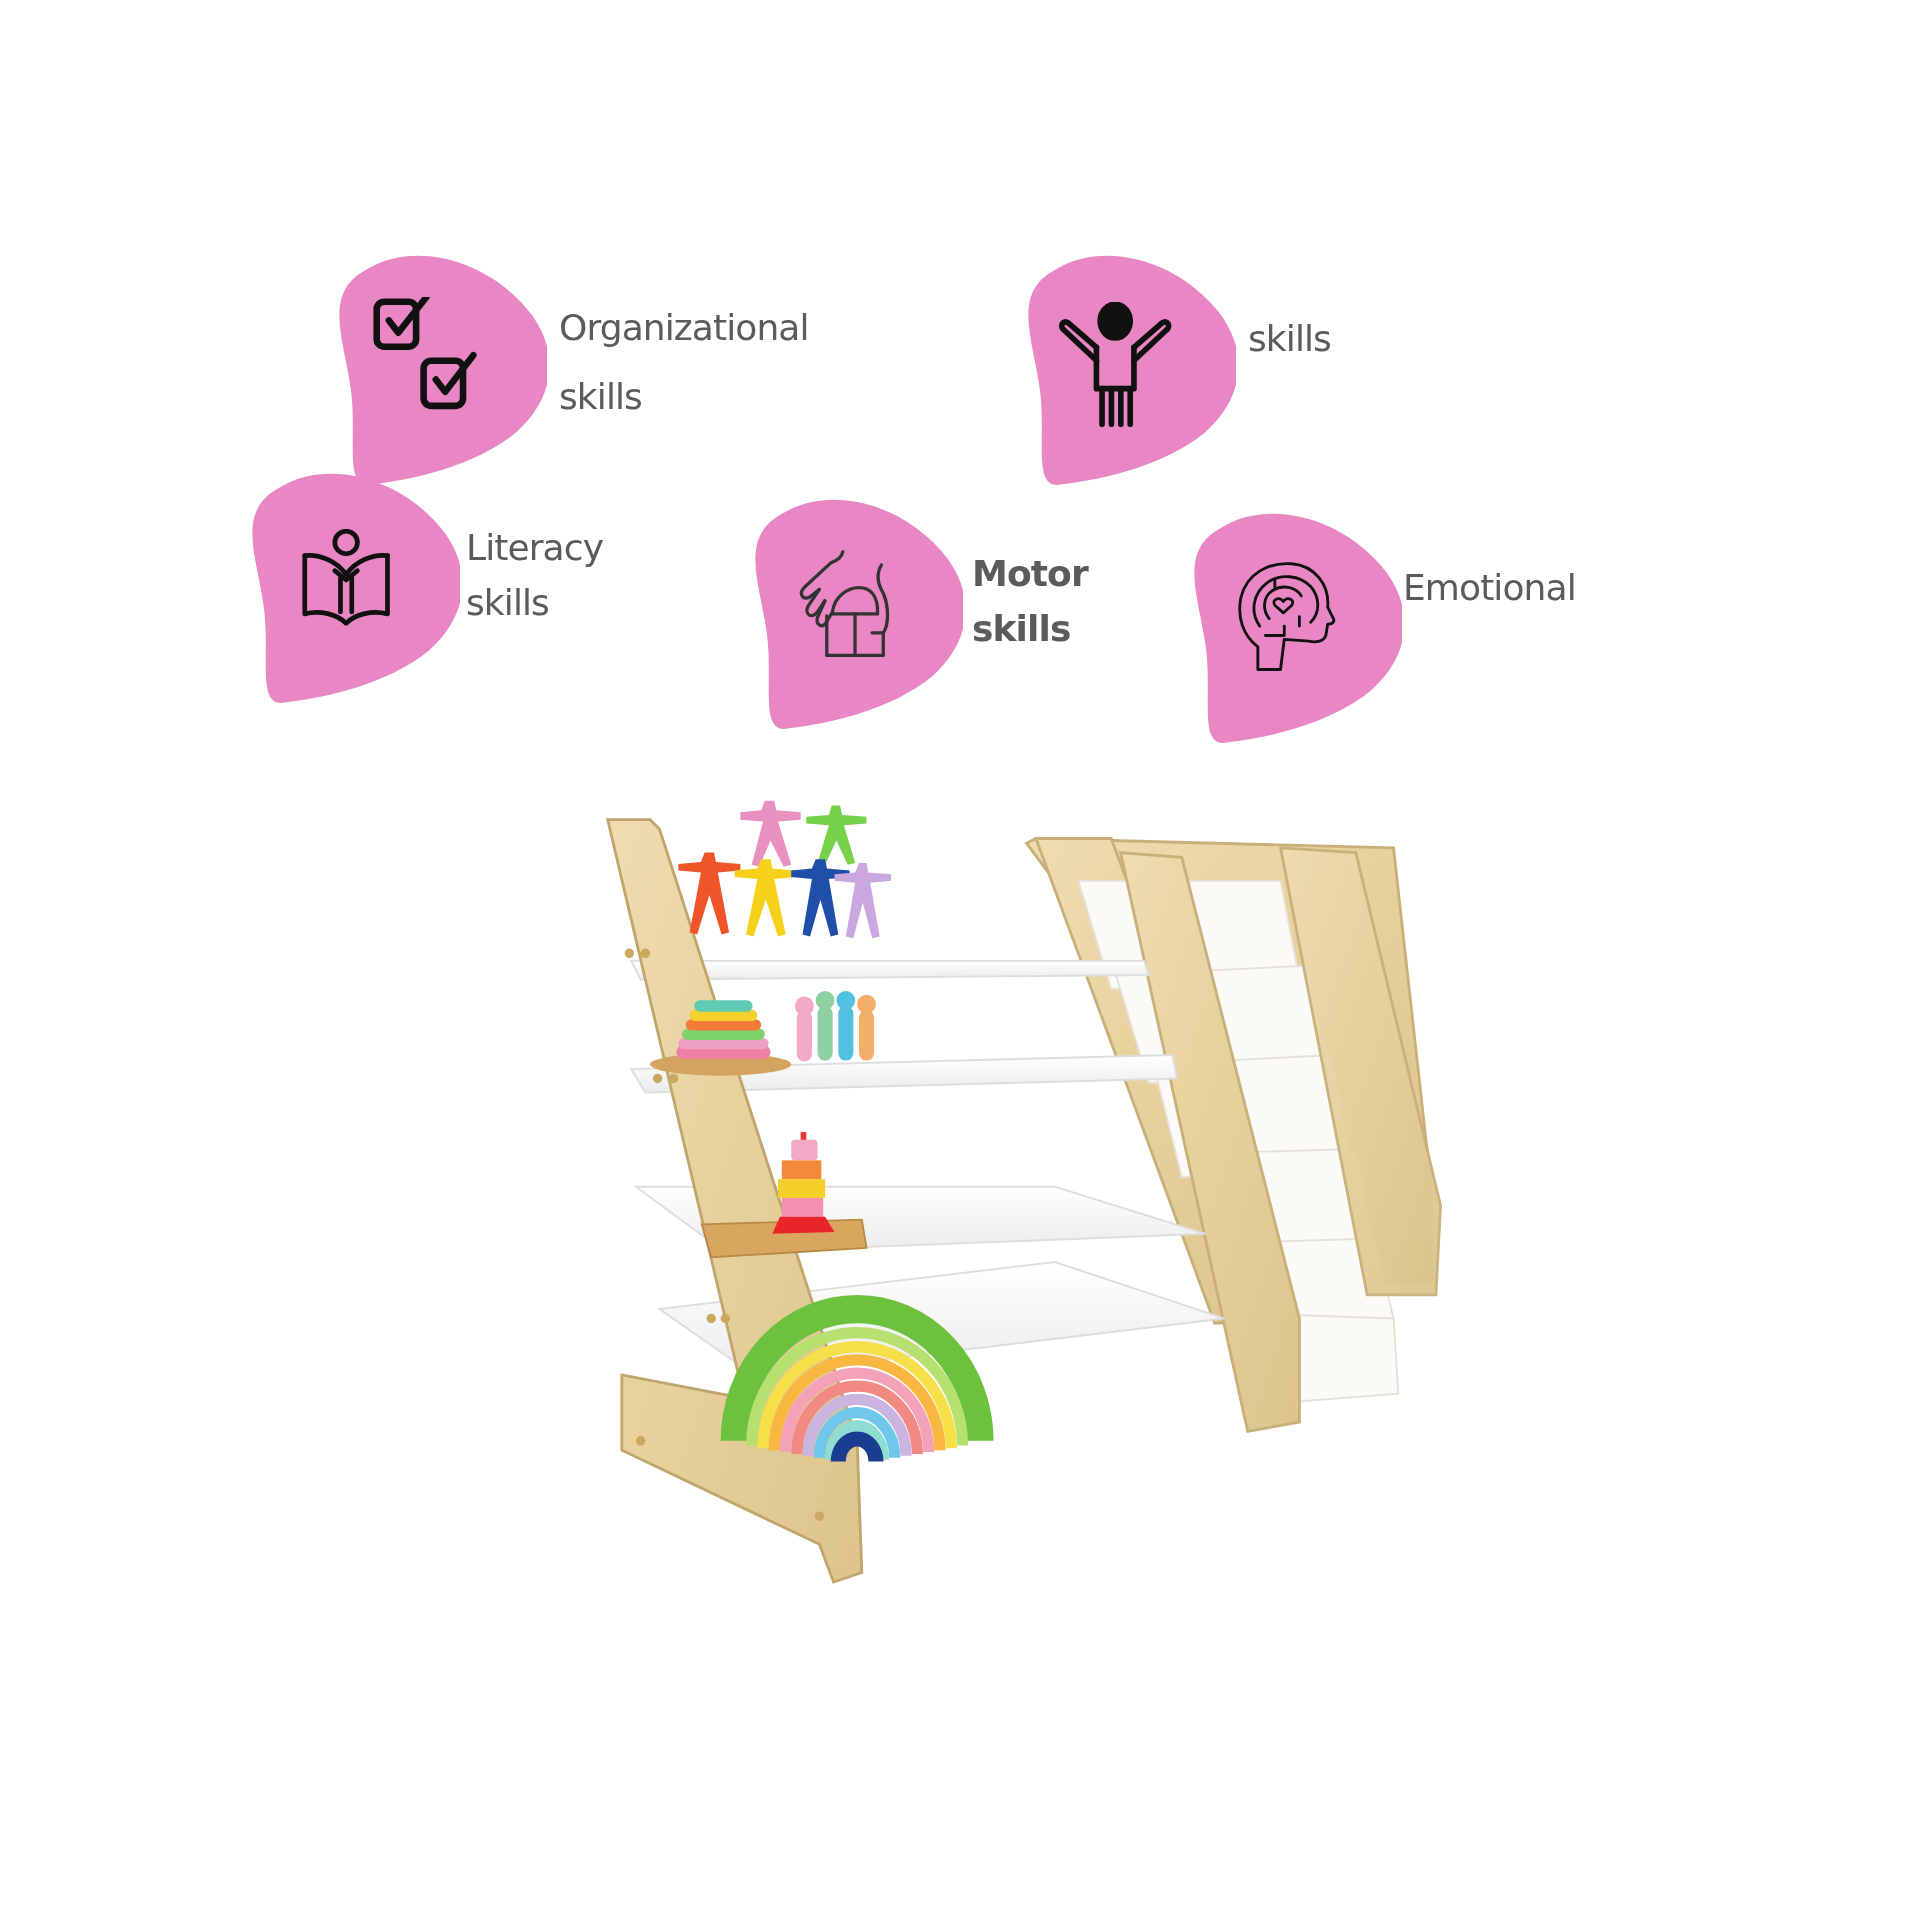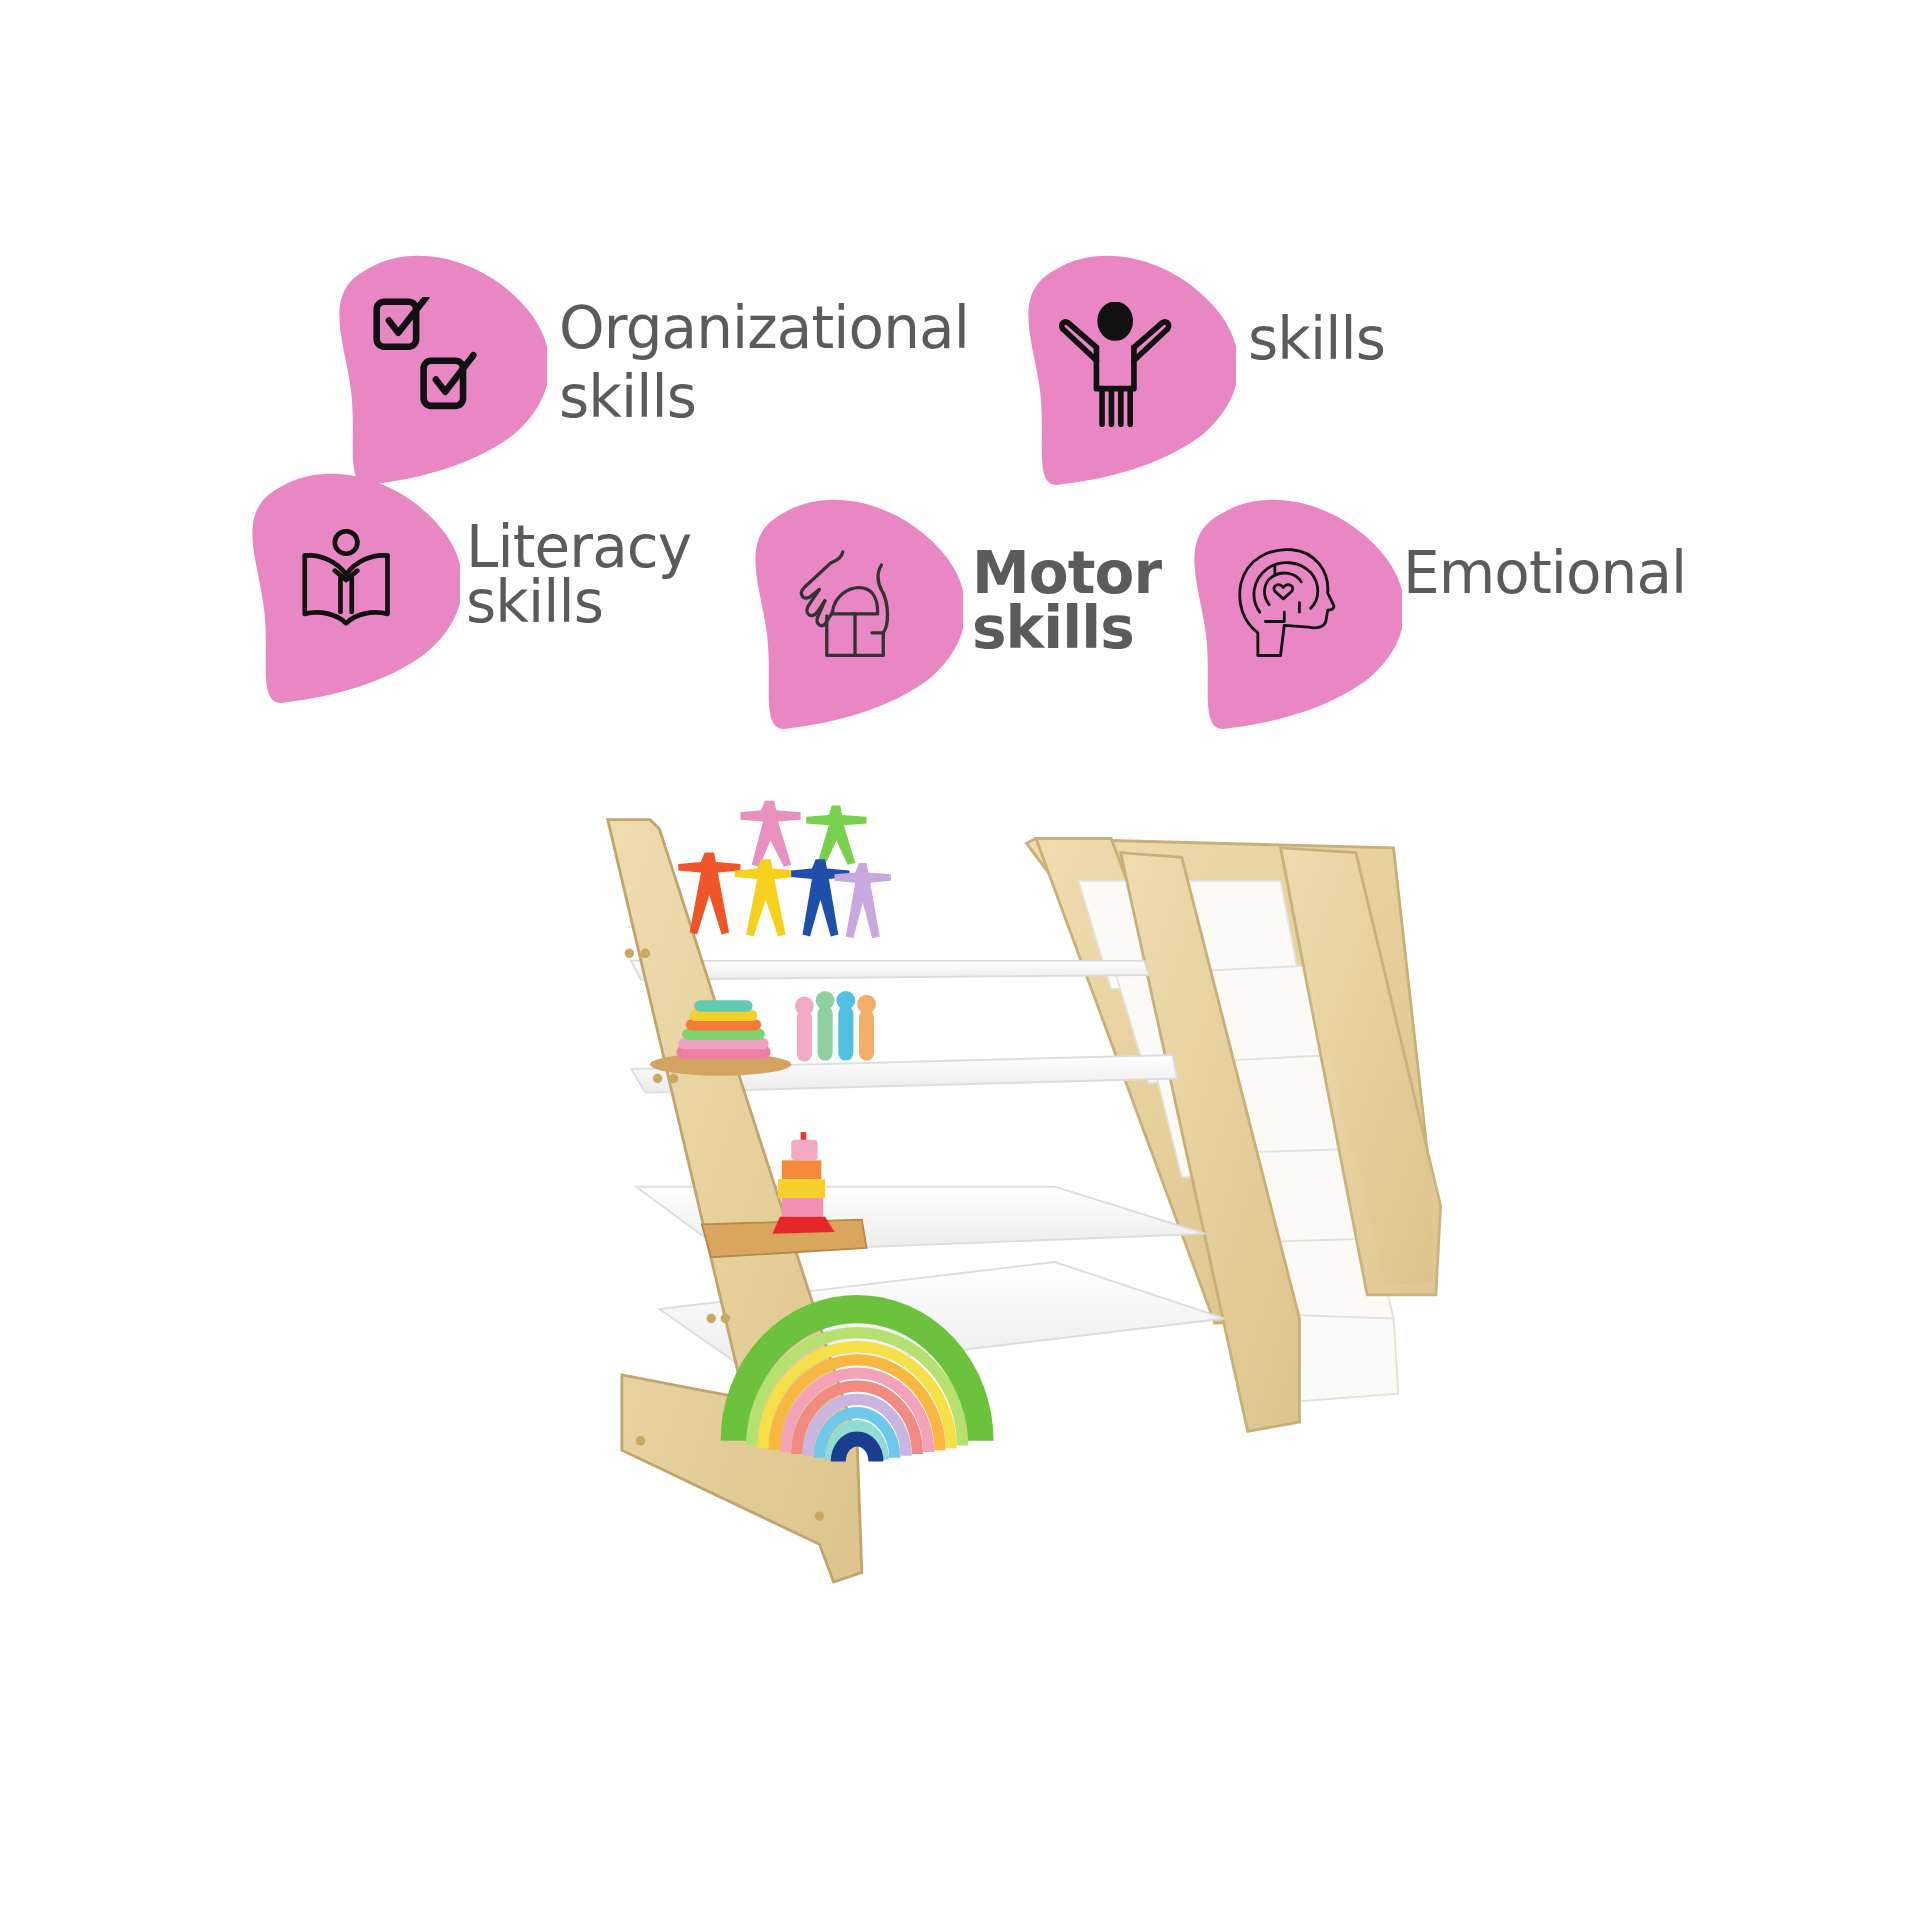--- a/index.html
+++ b/index.html
@@ -1,21 +1,21 @@
 <!DOCTYPE html>
 <html style="font-size:15px"><head>
 <meta charset="utf-8">
 <style>
   html, body { margin: 0; padding: 0; background: #ffffff; }
   body { width: 1928px; height: 1928px; position: relative; overflow: hidden;
          font-family: "Liberation Sans", "DejaVu Sans", sans-serif; }
   .feature { position: absolute; display: flex; align-items: center; }
   .blob { position: absolute; }
   .icon { position: absolute; }
-  .label { position: absolute; color: #5b5b5b; font-size: 58px; line-height: 58px;
+  .label { position: absolute; color: #5b5b5b; font-size: 36px; line-height: 58px;
            font-family: "DejaVu Sans", "Liberation Sans", sans-serif; font-weight: 400;
            letter-spacing: -0.9px; white-space: nowrap; }
   .label span { display: block; }
   #product { position: absolute; left: 603px; top: 791px; width: 847px; height: 942px; }
 </style>
 </head>
 <body>
 
 <svg width="0" height="0" style="position:absolute">
   <defs>
@@ -85,21 +85,21 @@
     <path d="M44 70 C 46 52, 62 44, 72 44 C 84 44, 92 52, 92 70"></path>
     <path d="M44 72 L92 72"></path>
     <path d="M68 72 L68 116"></path>
   </svg>
   <div class="label" style="left:226px;top:52px;line-height:55px;font-weight:bold;">
     <span>Motor</span>
     <span>skills</span>
   </div>
 </div>
 
-<div class="feature" style="left:1185px;top:494px;width:527px;height:235px;text-align:center;">
+<div class="feature" style="left:1185px;top:508px;width:527px;height:235px;text-align:center;">
   <svg class="blob" style="left:0;top:0" width="217" height="235" viewBox="0 0 230 250">
     <use href="#blobPath" fill="#e887c4"></use>
   </svg>
   <svg class="icon" style="left:52px;top:52px" width="104" height="118" viewBox="0 0 110 125" fill="none" stroke="#111" stroke-width="3" stroke-linecap="round" stroke-linejoin="round">
     <path d="M22 116 L22 92 C 6 80, 0 60, 4 40 C 10 14, 34 2, 58 4 C 82 6, 98 26, 96 50 L102 62 C 104 66, 100 68, 96 68 L94 80 C 92 86, 84 88, 76 86 L50 84 L46 116 Z"></path>
     <path d="M24 70 C 14 56, 16 36, 32 24 C 46 14, 66 16, 78 28 C 88 40, 88 56, 78 66"></path>
     <path d="M34 62 C 26 52, 28 38, 38 32 C 48 26, 62 28, 68 38"></path>
     <path d="M40 22 L40 30"></path>
     <path d="M49 44 C 45 38, 36 42, 40 48 L49 56 L58 48 C 62 42, 53 38, 49 44 Z"></path>
     <path d="M50 70 L50 80 L30 80"></path>

